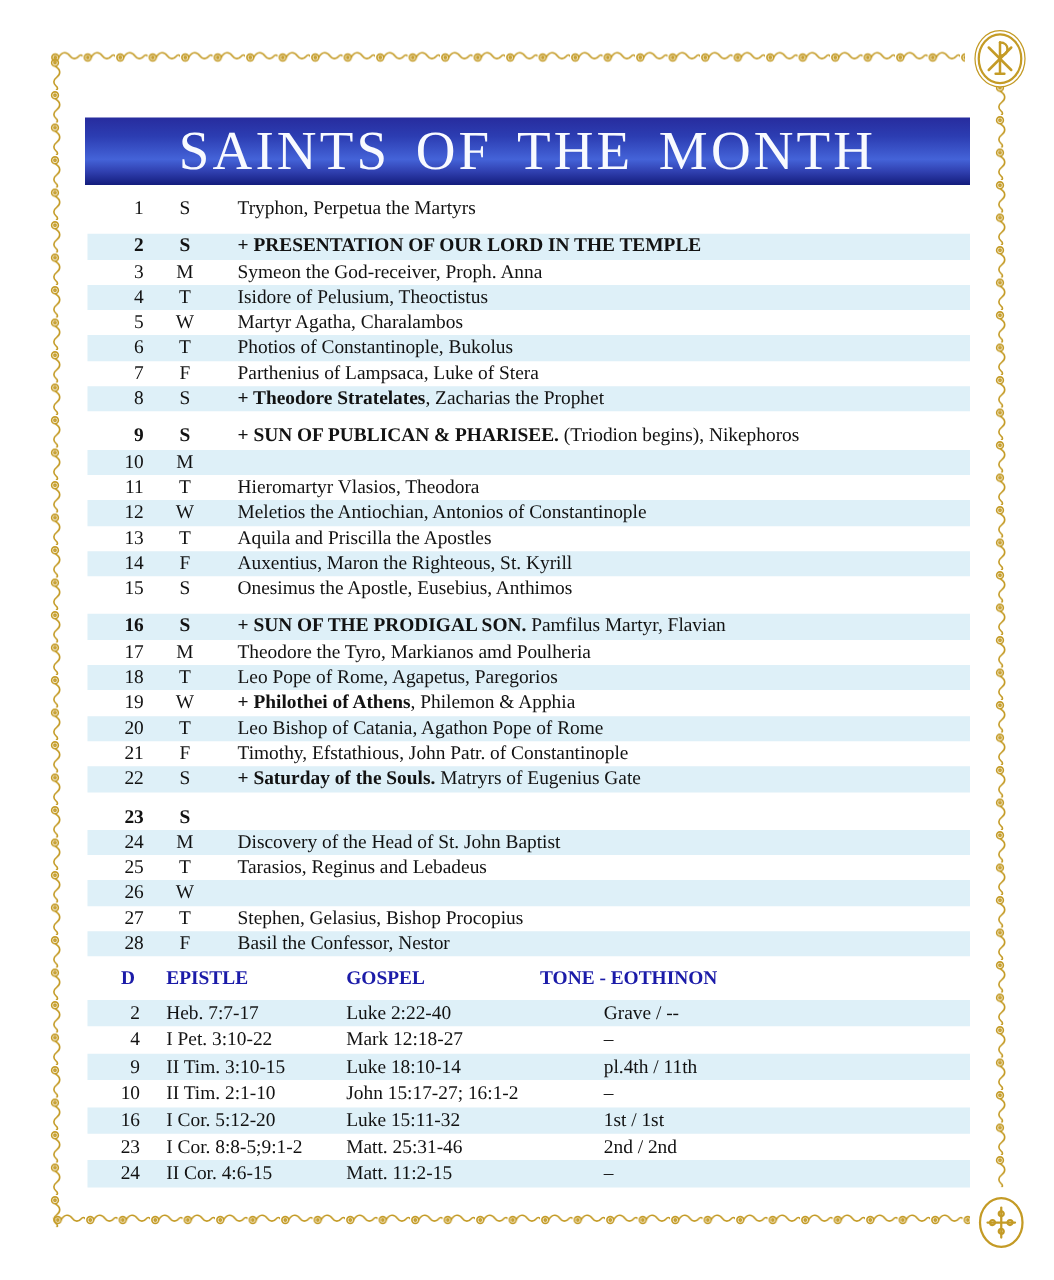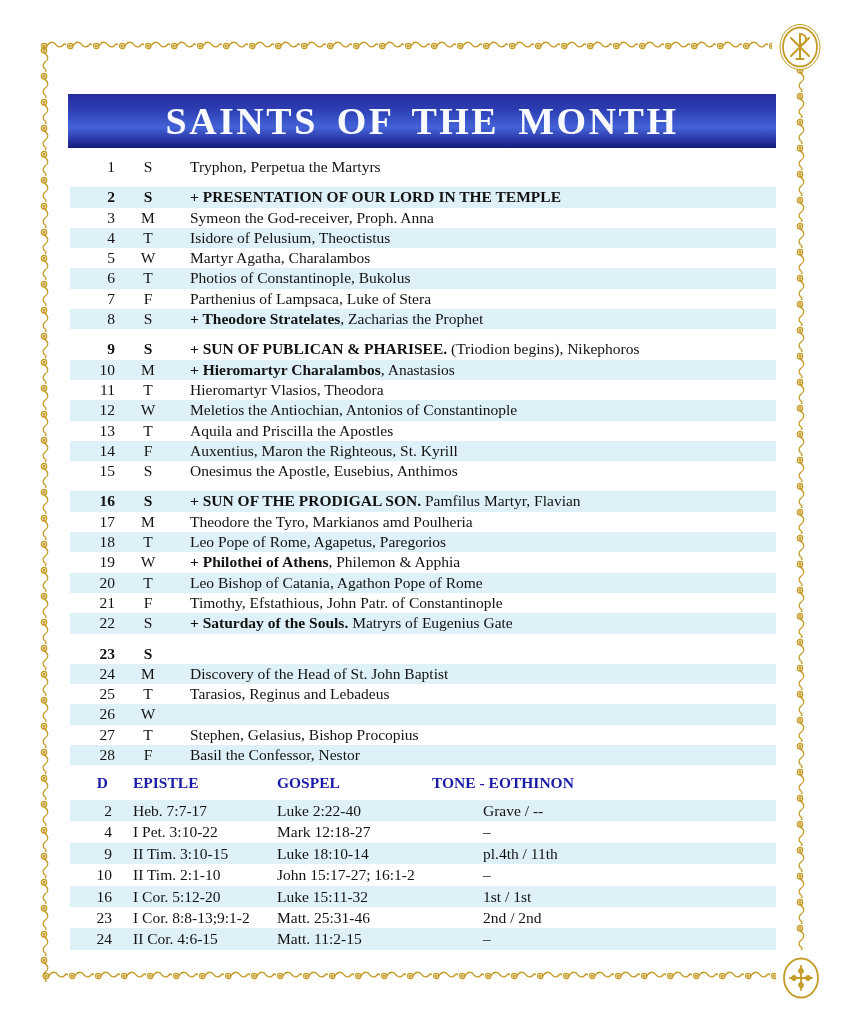--- a/index.html
+++ b/index.html
@@ -11,21 +11,21 @@
   
   .band { position:absolute; }
 
   
   .titlebar {
     position:absolute; left:68px; top:94px; width:708px; height:54px;
     background:linear-gradient(180deg,#272c9e 0%,#2c3db2 28%,#4463d8 62%,#3040b0 80%,#131c7c 100%);
     display:flex; align-items:center; justify-content:center;
   }
   .titlebar .title {
-    color:#f8faff; font-size:38px; font-weight:bold; letter-spacing:2.5px;
+    color:#f8faff; font-size:44px; font-weight:normal; letter-spacing:2.5px;
     word-spacing:7px; line-height:1;
   }
 
   
   .saints { position:absolute; left:70px; top:157px; width:706px; }
   .group { margin-bottom:10px; }
   .srow {
     display:grid; grid-template-columns:48px 60px 1fr;
     height:20.3px; line-height:20.5px; font-size:15.5px; color:#121212;
   }
@@ -164,21 +164,20 @@
       </div>
       <div class="group">
         <div class="srow boldday">
           <span class="day">9</span>
           <span class="dow">S</span>
           <span class="entry"><b>+ SUN OF PUBLICAN &amp; PHARISEE.</b> (Triodion begins), Nikephoros</span>
         </div>
         <div class="srow shaded">
           <span class="day">10</span>
           <span class="dow">M</span>
-          <span class="entry"><b>+ Hieromartyr Charalambos</b>, Anastasios</span>
         </div>
         <div class="srow">
           <span class="day">11</span>
           <span class="dow">T</span>
           <span class="entry">Hieromartyr Vlasios, Theodora</span>
         </div>
         <div class="srow shaded">
           <span class="day">12</span>
           <span class="dow">W</span>
           <span class="entry">Meletios the Antiochian, Antonios of Constantinople</span>
@@ -301,21 +300,21 @@
           <span class="tone">–</span>
         </div>
         <div class="lrow shaded">
           <span class="day">16</span>
           <span class="epistle">I Cor. 5:12-20</span>
           <span class="gospel">Luke 15:11-32</span>
           <span class="tone">1st / 1st</span>
         </div>
         <div class="lrow">
           <span class="day">23</span>
-          <span class="epistle">I Cor. 8:8-13;9:1-2</span>
+          <span class="epistle">I Cor. 8:8-5;9:1-2</span>
           <span class="gospel">Matt. 25:31-46</span>
           <span class="tone">2nd / 2nd</span>
         </div>
         <div class="lrow shaded">
           <span class="day">24</span>
           <span class="epistle">II Cor. 4:6-15</span>
           <span class="gospel">Matt. 11:2-15</span>
           <span class="tone">–</span>
         </div>
       </div>

